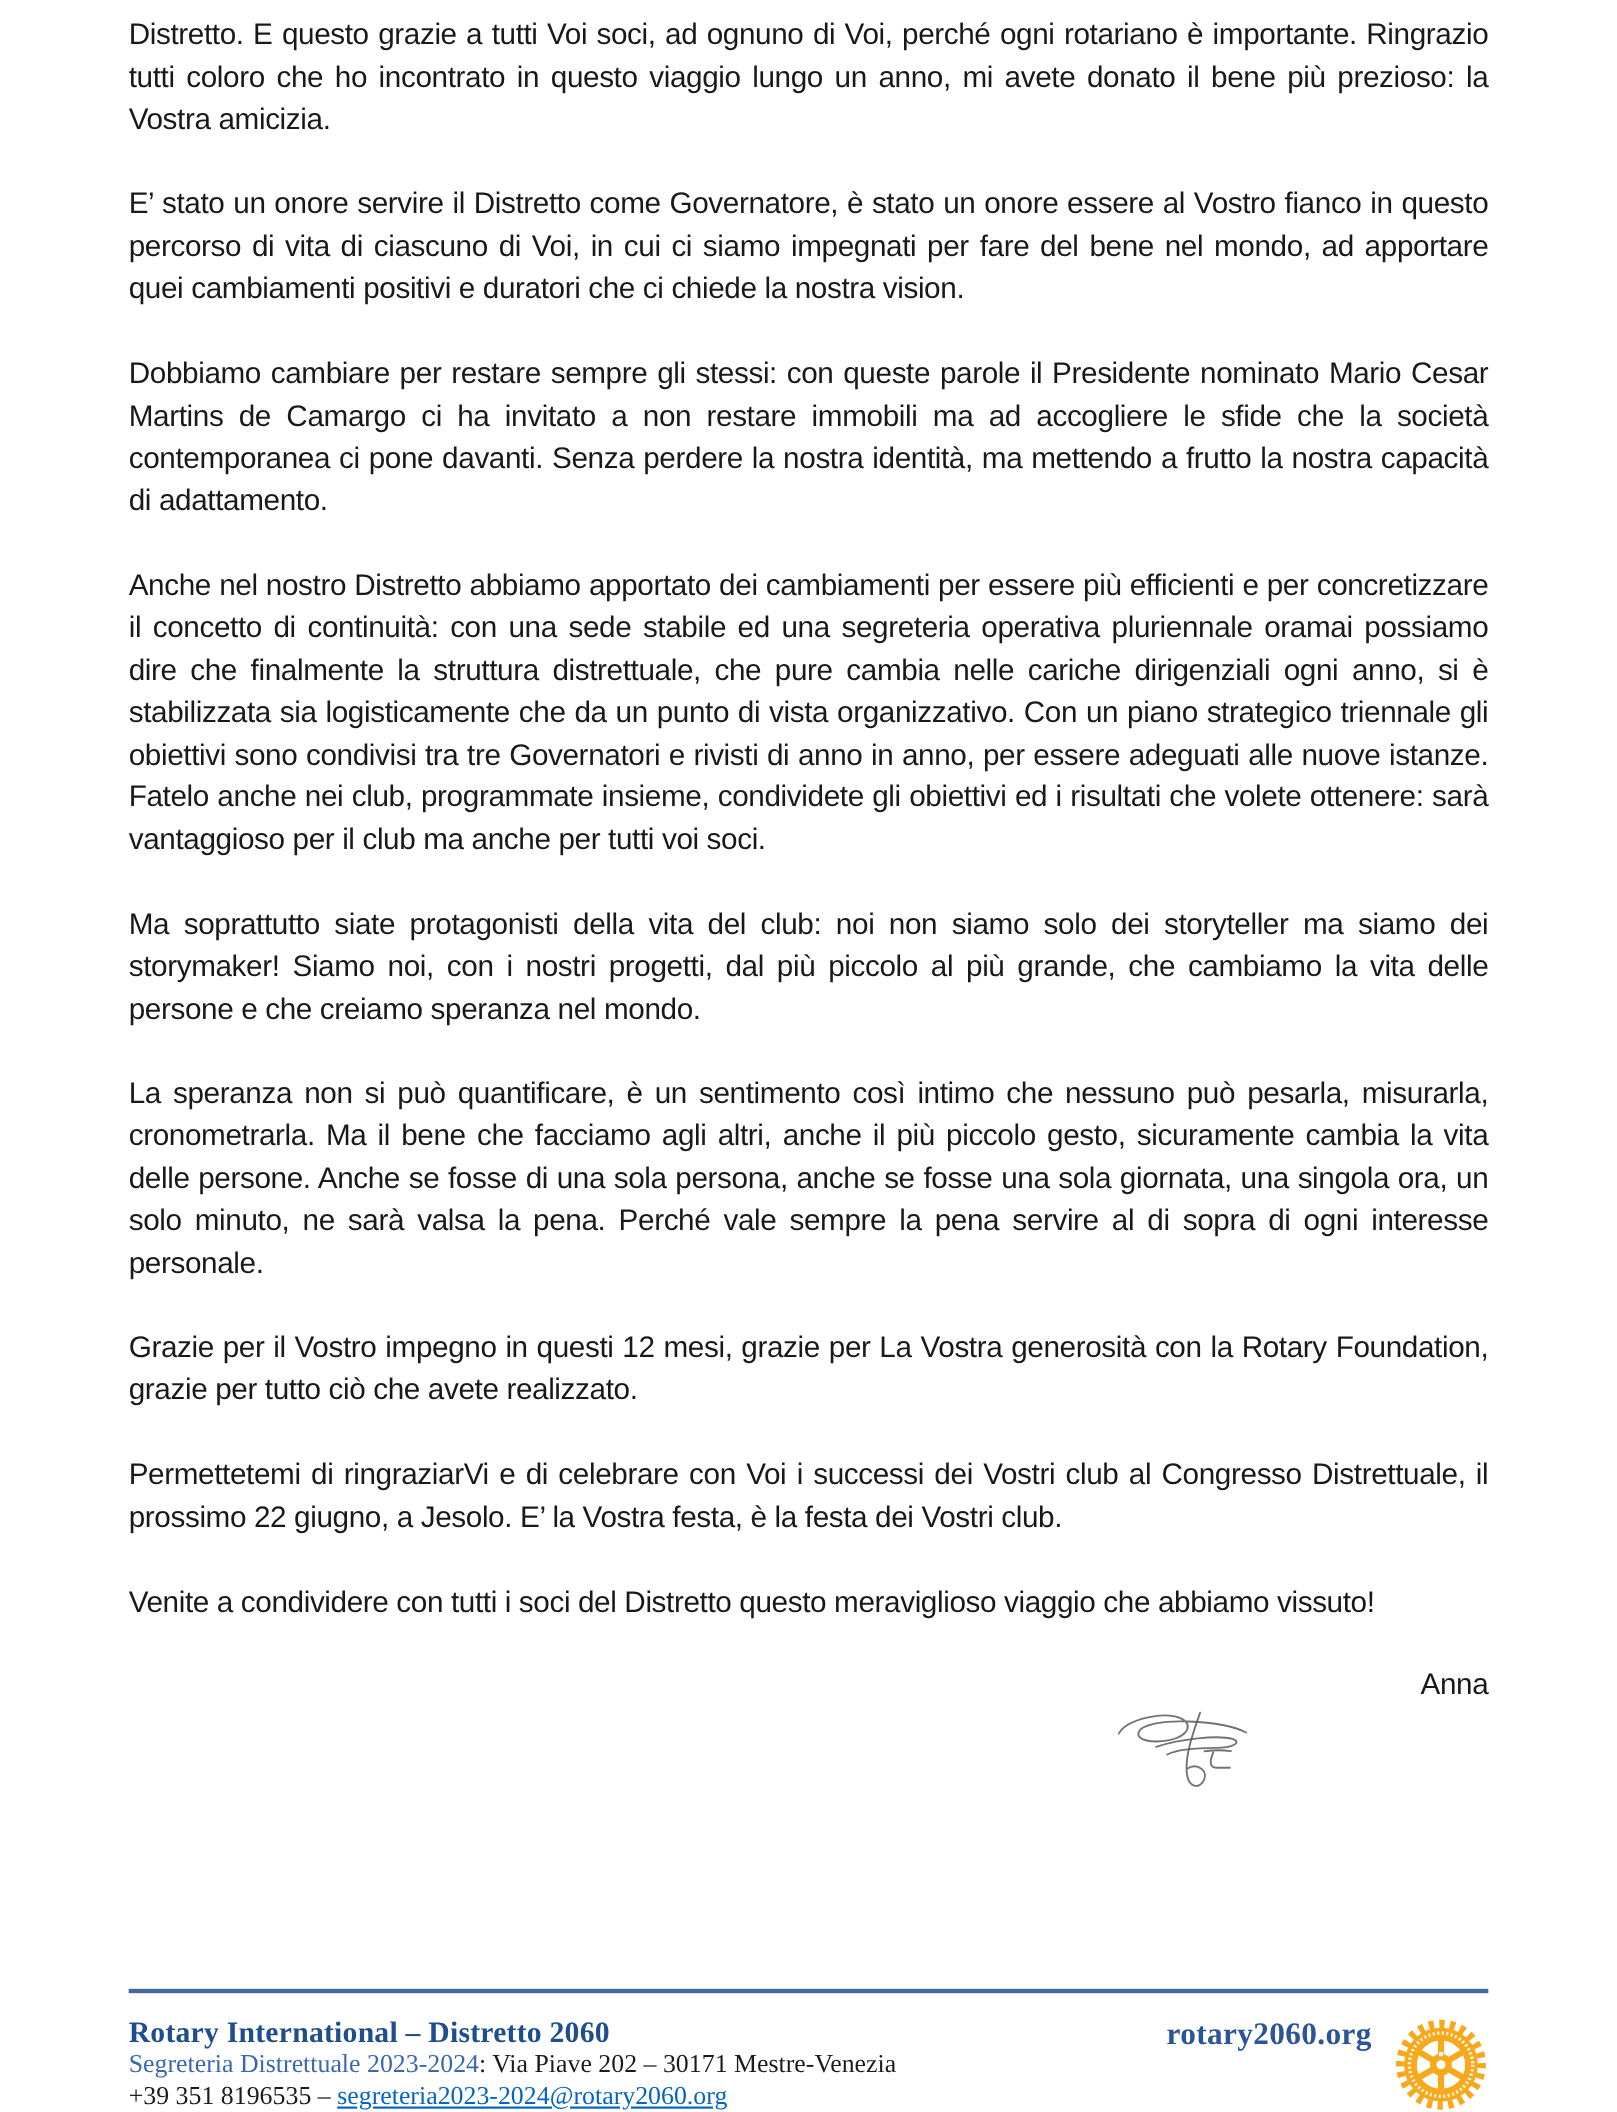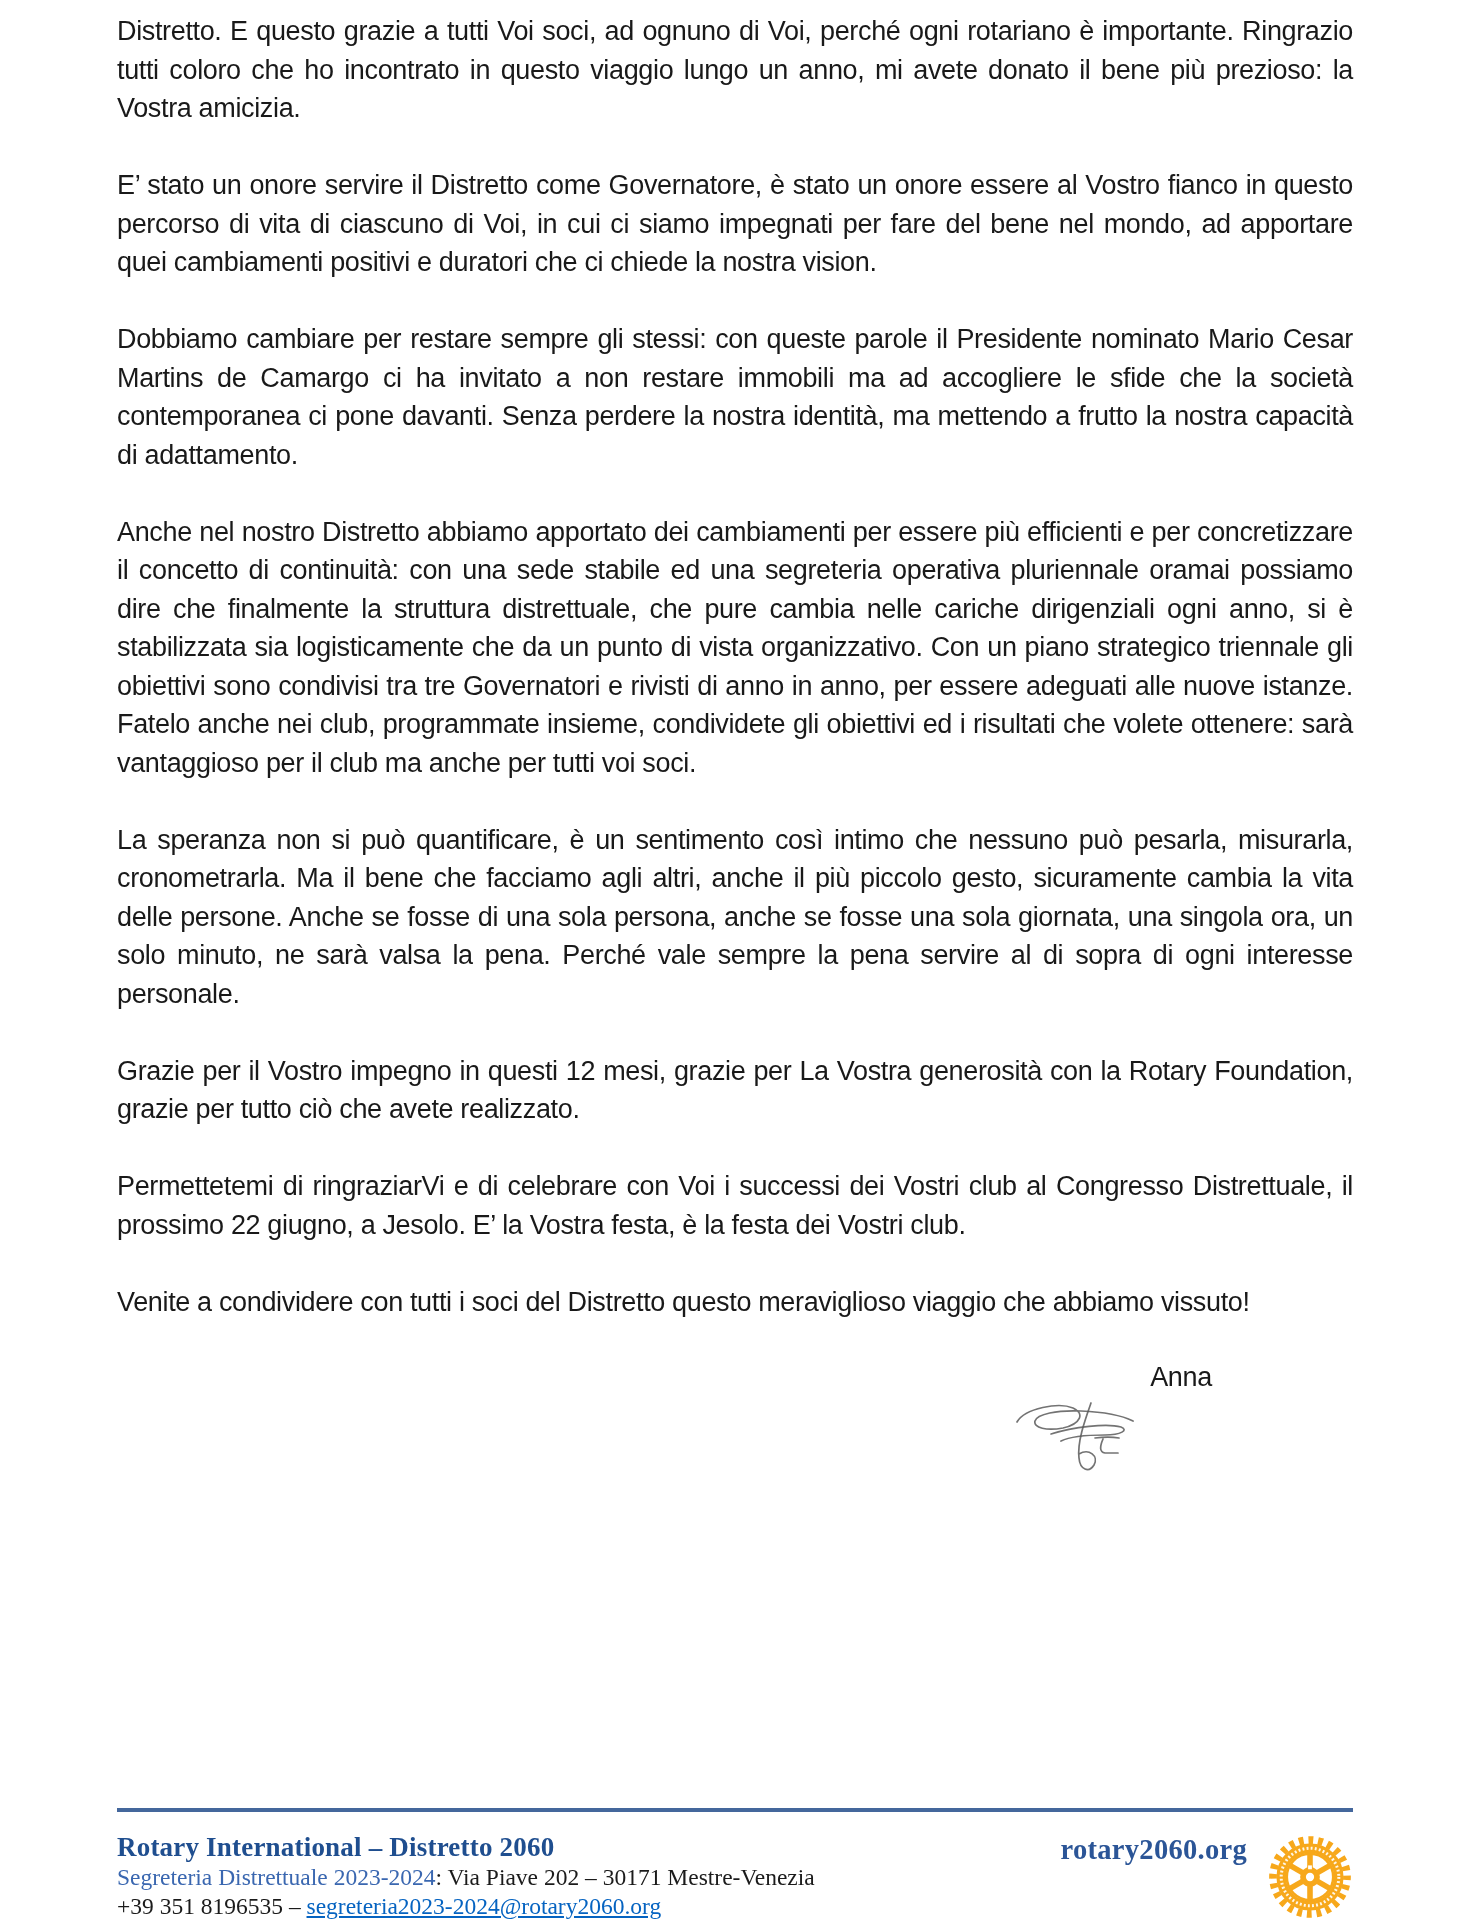--- a/index.html
+++ b/index.html
@@ -19,21 +19,21 @@
     font-size:27px;
     line-height:38.5px;
     letter-spacing:-0.35px;
     text-align:justify;
     text-justify:inter-word;
   }
   .letter p { margin:0 0 38.5px 0; }
   .signature-block {
     margin-top:0px;
     padding-left:892px;
-    text-align:center;
+    text-align:right;
   }
   .signature-name {
     font-size:27px;
     line-height:34px;
     color:#191919;
   }
   .signature-scribble { display:block; margin:2px 0 0 2px; }
   .signature-scribble path {
     fill:none;
     stroke:#5a5a5a;
@@ -87,20 +87,21 @@
 </head>
 <body>
 
 <div class="page">
 
   <main class="letter">
     <p>Distretto. E questo grazie a tutti Voi soci, ad ognuno di Voi, perché ogni rotariano è importante. Ringrazio tutti coloro che ho incontrato in questo viaggio lungo un anno, mi avete donato il bene più prezioso: la Vostra amicizia.</p>
     <p>E’ stato un onore servire il Distretto come Governatore, è stato un onore essere al Vostro fianco in questo percorso di vita di ciascuno di Voi, in cui ci siamo impegnati per fare del bene nel mondo, ad apportare quei cambiamenti positivi e duratori che ci chiede la nostra vision.</p>
     <p>Dobbiamo cambiare per restare sempre gli stessi: con queste parole il Presidente nominato Mario Cesar Martins de Camargo ci ha invitato a non restare immobili ma ad accogliere le sfide che la società contemporanea ci pone davanti. Senza perdere la nostra identità, ma mettendo a frutto la nostra capacità di adattamento.</p>
     <p>Anche nel nostro Distretto abbiamo apportato dei cambiamenti per essere più efficienti e per concretizzare il concetto di continuità: con una sede stabile ed una segreteria operativa pluriennale oramai possiamo dire che finalmente la struttura distrettuale, che pure cambia nelle cariche dirigenziali ogni anno, si è stabilizzata sia logisticamente che da un punto di vista organizzativo. Con un piano strategico triennale gli obiettivi sono condivisi tra tre Governatori e rivisti di anno in anno, per essere adeguati alle nuove istanze. Fatelo anche nei club, programmate insieme, condividete gli obiettivi ed i risultati che volete ottenere: sarà vantaggioso per il club ma anche per tutti voi soci.</p>
+    <p>Ma soprattutto siate protagonisti della vita del club: noi non siamo solo dei storyteller ma siamo dei storymaker! Siamo noi, con i nostri progetti, dal più piccolo al più grande, che cambiamo la vita delle persone e che creiamo speranza nel mondo.</p>
     <p>La speranza non si può quantificare, è un sentimento così intimo che nessuno può pesarla, misurarla, cronometrarla. Ma il bene che facciamo agli altri, anche il più piccolo gesto, sicuramente cambia la vita delle persone. Anche se fosse di una sola persona, anche se fosse una sola giornata, una singola ora, un solo minuto, ne sarà valsa la pena. Perché vale sempre la pena servire al di sopra di ogni interesse personale.</p>
     <p>Grazie per il Vostro impegno in questi 12 mesi, grazie per La Vostra generosità con la Rotary Foundation, grazie per tutto ciò che avete realizzato.</p>
     <p>Permettetemi di ringraziarVi e di celebrare con Voi i successi dei Vostri club al Congresso Distrettuale, il prossimo 22 giugno, a Jesolo.  E’ la Vostra festa, è la festa dei Vostri club.</p>
     <p>Venite a condividere con tutti i soci del Distretto questo meraviglioso viaggio che abbiamo vissuto!</p>
 
     <div class="signature-block">
       <div class="signature-name">Anna</div>
       <svg class="signature-scribble" width="132" height="84" viewBox="0 0 132 84" aria-hidden="true">
         <path d="M6,26 C14,12 48,6 62,12 C74,17 70,28 52,32 C36,35 22,32 24,25 C26,18 46,14 70,15 C94,16 112,20 122,25"></path>
         <path d="M40,38 C62,31 96,27 110,31 C118,34 110,39 94,39 C76,39 58,41 50,45"></path>

